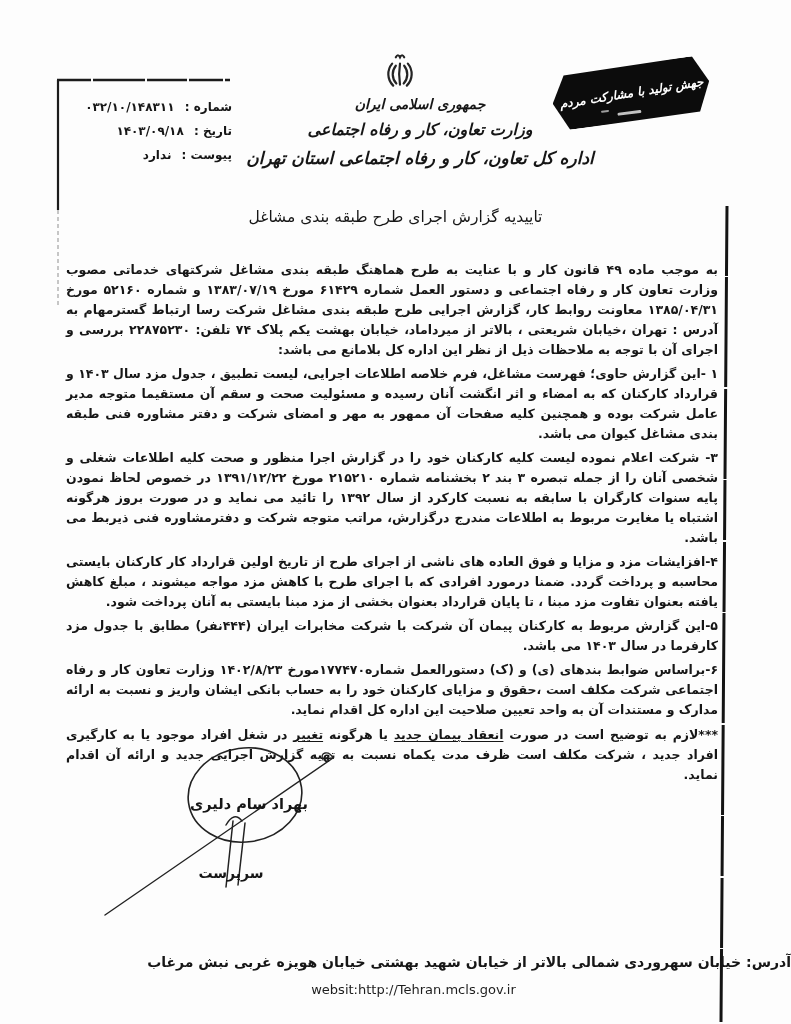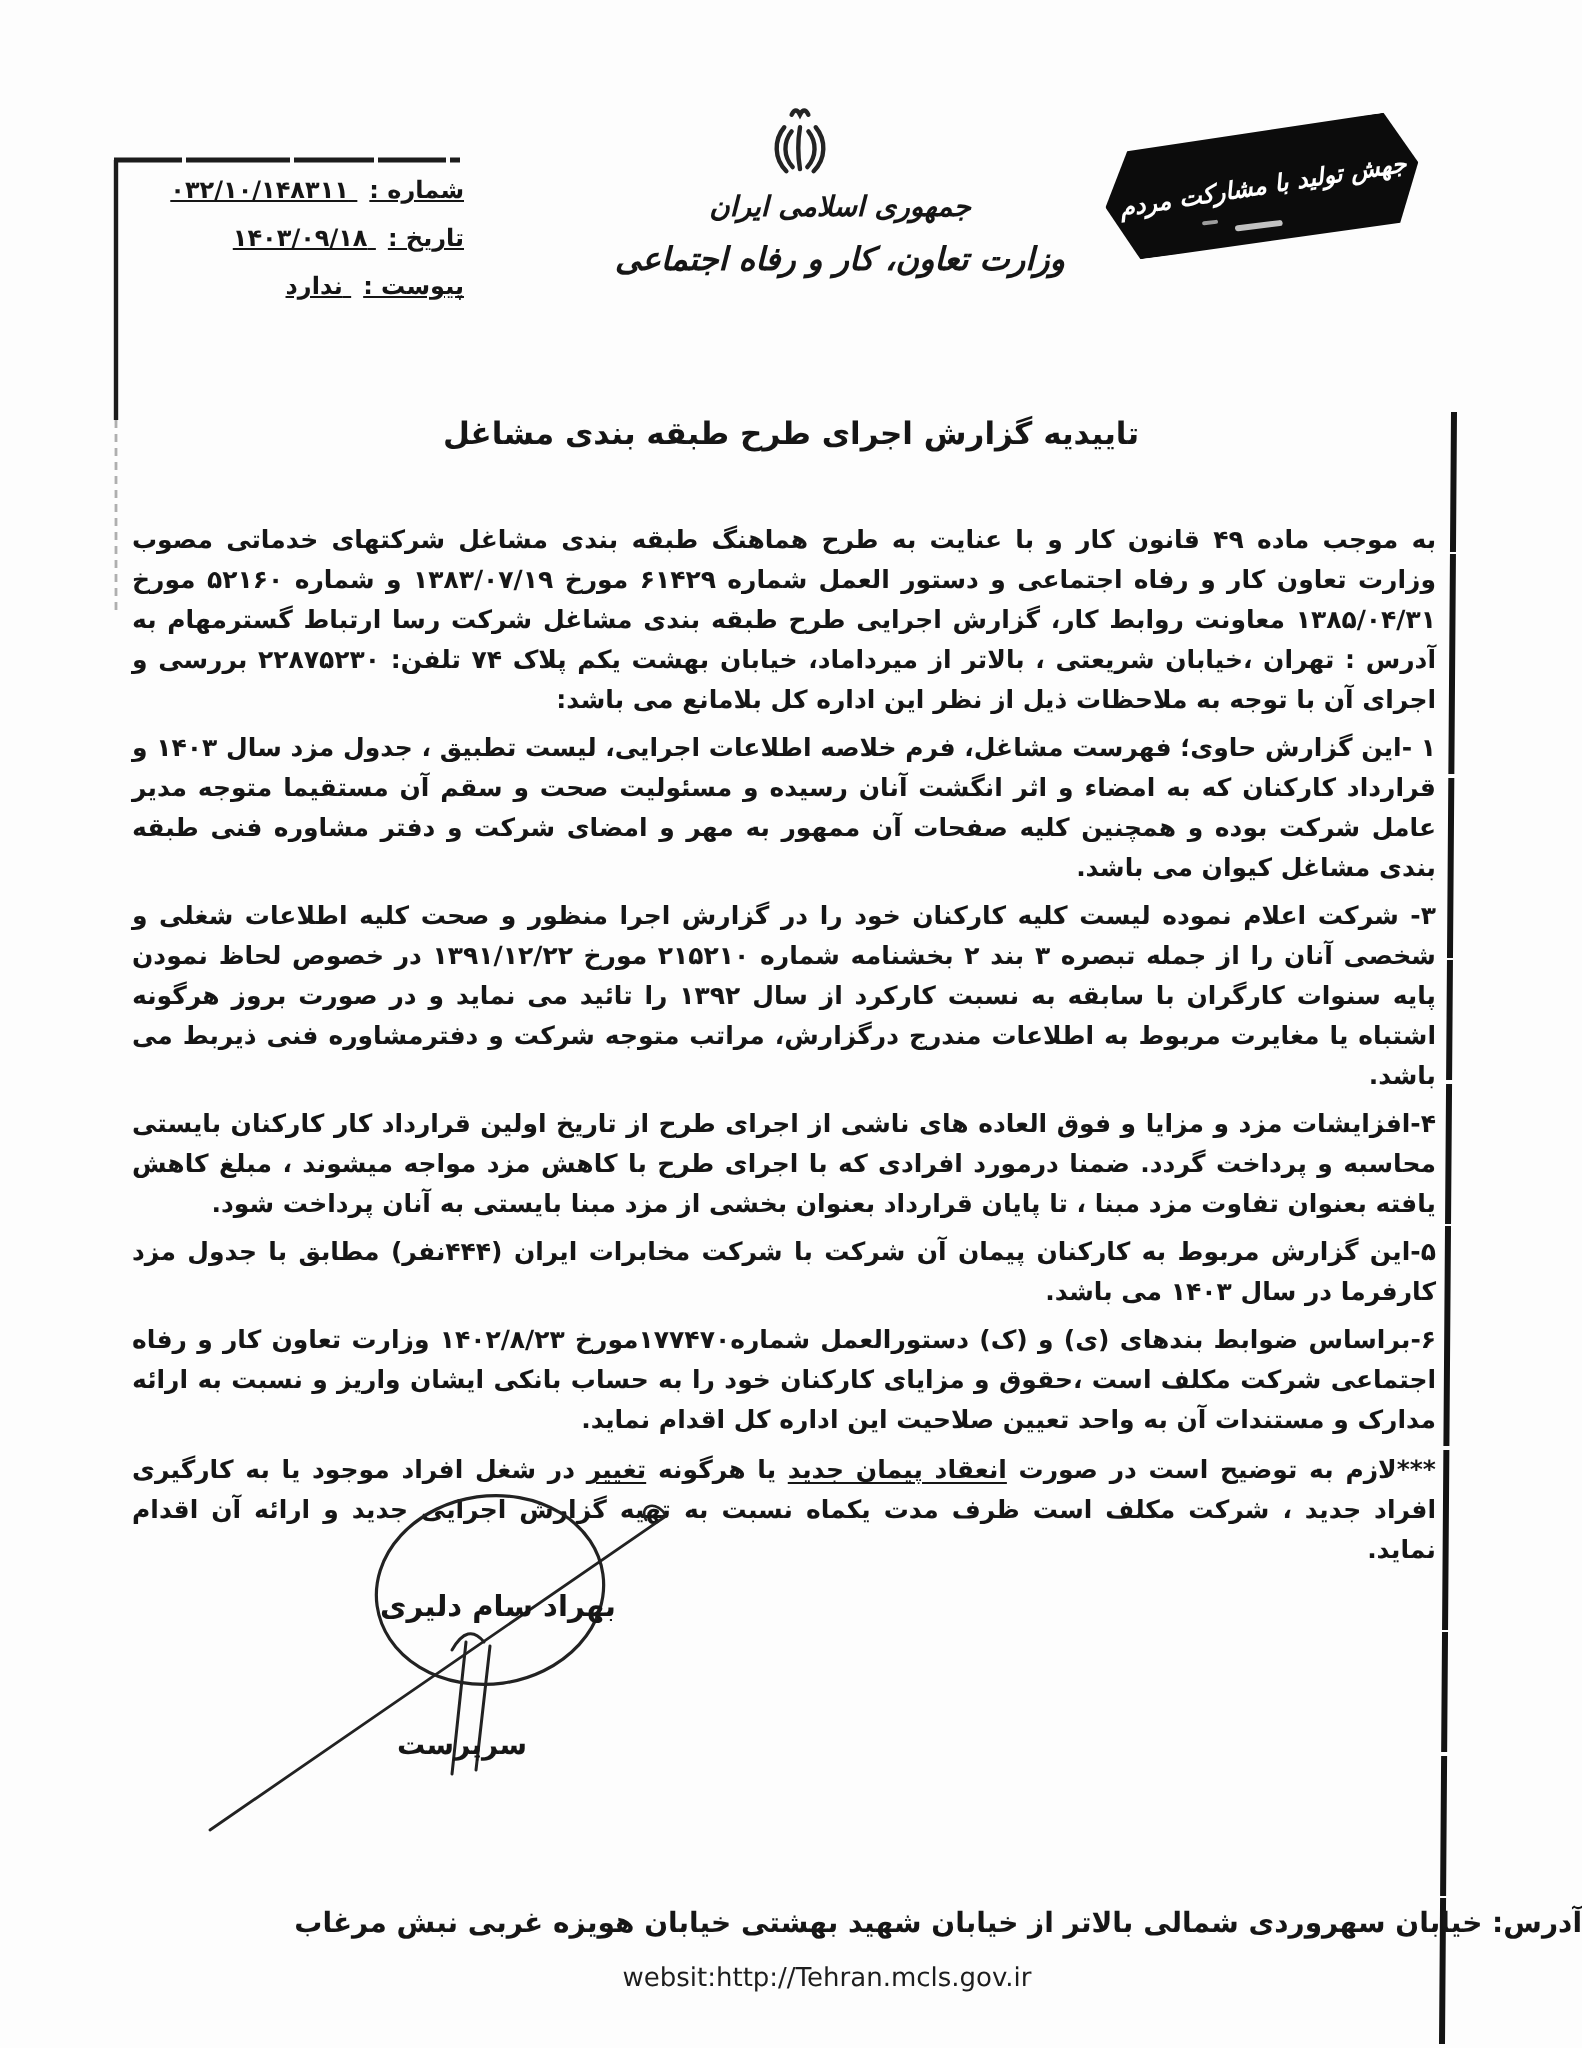--- a/index.html
+++ b/index.html
@@ -3,22 +3,22 @@
 <meta charset="utf-8">
 <style>
   html,body{margin:0;padding:0;background:#e8e8e8;}
   .page{
     position:relative;width:791px;height:1024px;margin:0 auto;
     background:#fdfdfd;color:#161616;overflow:hidden;
     font-family:"DejaVu Sans",sans-serif;
   }
   .artifacts{position:absolute;left:0;top:0;pointer-events:none;}
   
-  .meta{position:absolute;top:88px;left:60px;width:172px;direction:rtl;
-        font-size:12px;font-weight:bold;text-decoration:underline;}
+  .meta{position:absolute;top:100px;left:60px;width:172px;direction:rtl;
+        font-size:12px;font-weight:bold;}
   .meta-row{white-space:nowrap;text-align:right;margin-bottom:10px;}
   .meta-row .lbl{margin-left:6px;}
   
   .emblem{position:absolute;left:382px;top:50px;width:36px;height:44px;}
   .letterhead{position:absolute;left:195px;top:96px;width:450px;text-align:center;
               direction:rtl;font-weight:bold;font-style:italic;letter-spacing:.2px;}
   .lh1{font-size:14px;margin-bottom:8px;}
   .lh2{font-size:16px;margin-bottom:9px;}
   .lh3{font-size:17px;}
   
@@ -27,21 +27,21 @@
          clip-path:polygon(0% 52%,9% 6%,91% 0%,100% 46%,92% 96%,9% 100%);
          display:flex;align-items:center;justify-content:center;}
   .stamp-text{color:#fff;font-weight:bold;font-style:italic;font-size:12px;
               direction:rtl;white-space:nowrap;transform:rotate(-2deg);}
   .stamp-mark{position:absolute;left:40%;bottom:8px;width:24px;height:3px;
               background:#fff;opacity:.75;border-radius:2px;}
   .stamp-mark2{position:absolute;left:30%;bottom:13px;width:8px;height:2px;
               background:#fff;opacity:.6;border-radius:2px;}
   
   .title{position:absolute;top:208px;left:0;right:0;text-align:center;
-         font-size:15.5px;font-weight:bold;direction:rtl;}
+         font-size:15.5px;font-weight:normal;direction:rtl;}
   .body{position:absolute;top:260px;left:66px;width:652px;direction:rtl;
         text-align:justify;font-size:12.5px;font-weight:bold;line-height:20px;}
   .body p{margin:0 0 4px 0;}
   .body p.note{margin-top:5px;}
   .u{text-decoration:underline;text-underline-offset:2px;}
   
   .sig-svg{position:absolute;left:95px;top:733px;}
   .sig-name{position:absolute;top:796px;left:158px;width:150px;text-align:right;
             font-size:14.5px;font-weight:bold;direction:rtl;white-space:nowrap;}
   .sig-role{position:absolute;top:865px;left:186px;width:90px;text-align:center;
@@ -88,20 +88,21 @@
         <path d="M21 15 C25 20 25 27 20.5 32"></path>
         <path d="M9.5 13 C4.5 19 4.5 28 10.5 34"></path>
         <path d="M24.5 13 C29.5 19 29.5 28 23.5 34"></path>
       </g>
     </svg>
   </div>
 
   <div class="letterhead">
     <div class="lh1">جمهوری اسلامی ایران</div>
     <div class="lh2">وزارت تعاون، کار و رفاه اجتماعی</div>
+    <div class="lh3">اداره کل تعاون، کار و رفاه اجتماعی استان تهران</div>
   </div>
 
   <div class="stamp">
     <span class="stamp-text">جهش تولید با مشارکت مردم</span>
     <span class="stamp-mark"></span>
     <span class="stamp-mark2"></span>
   </div>
 
   <div class="title">تاییدیه گزارش اجرای طرح طبقه بندی مشاغل</div>
 

